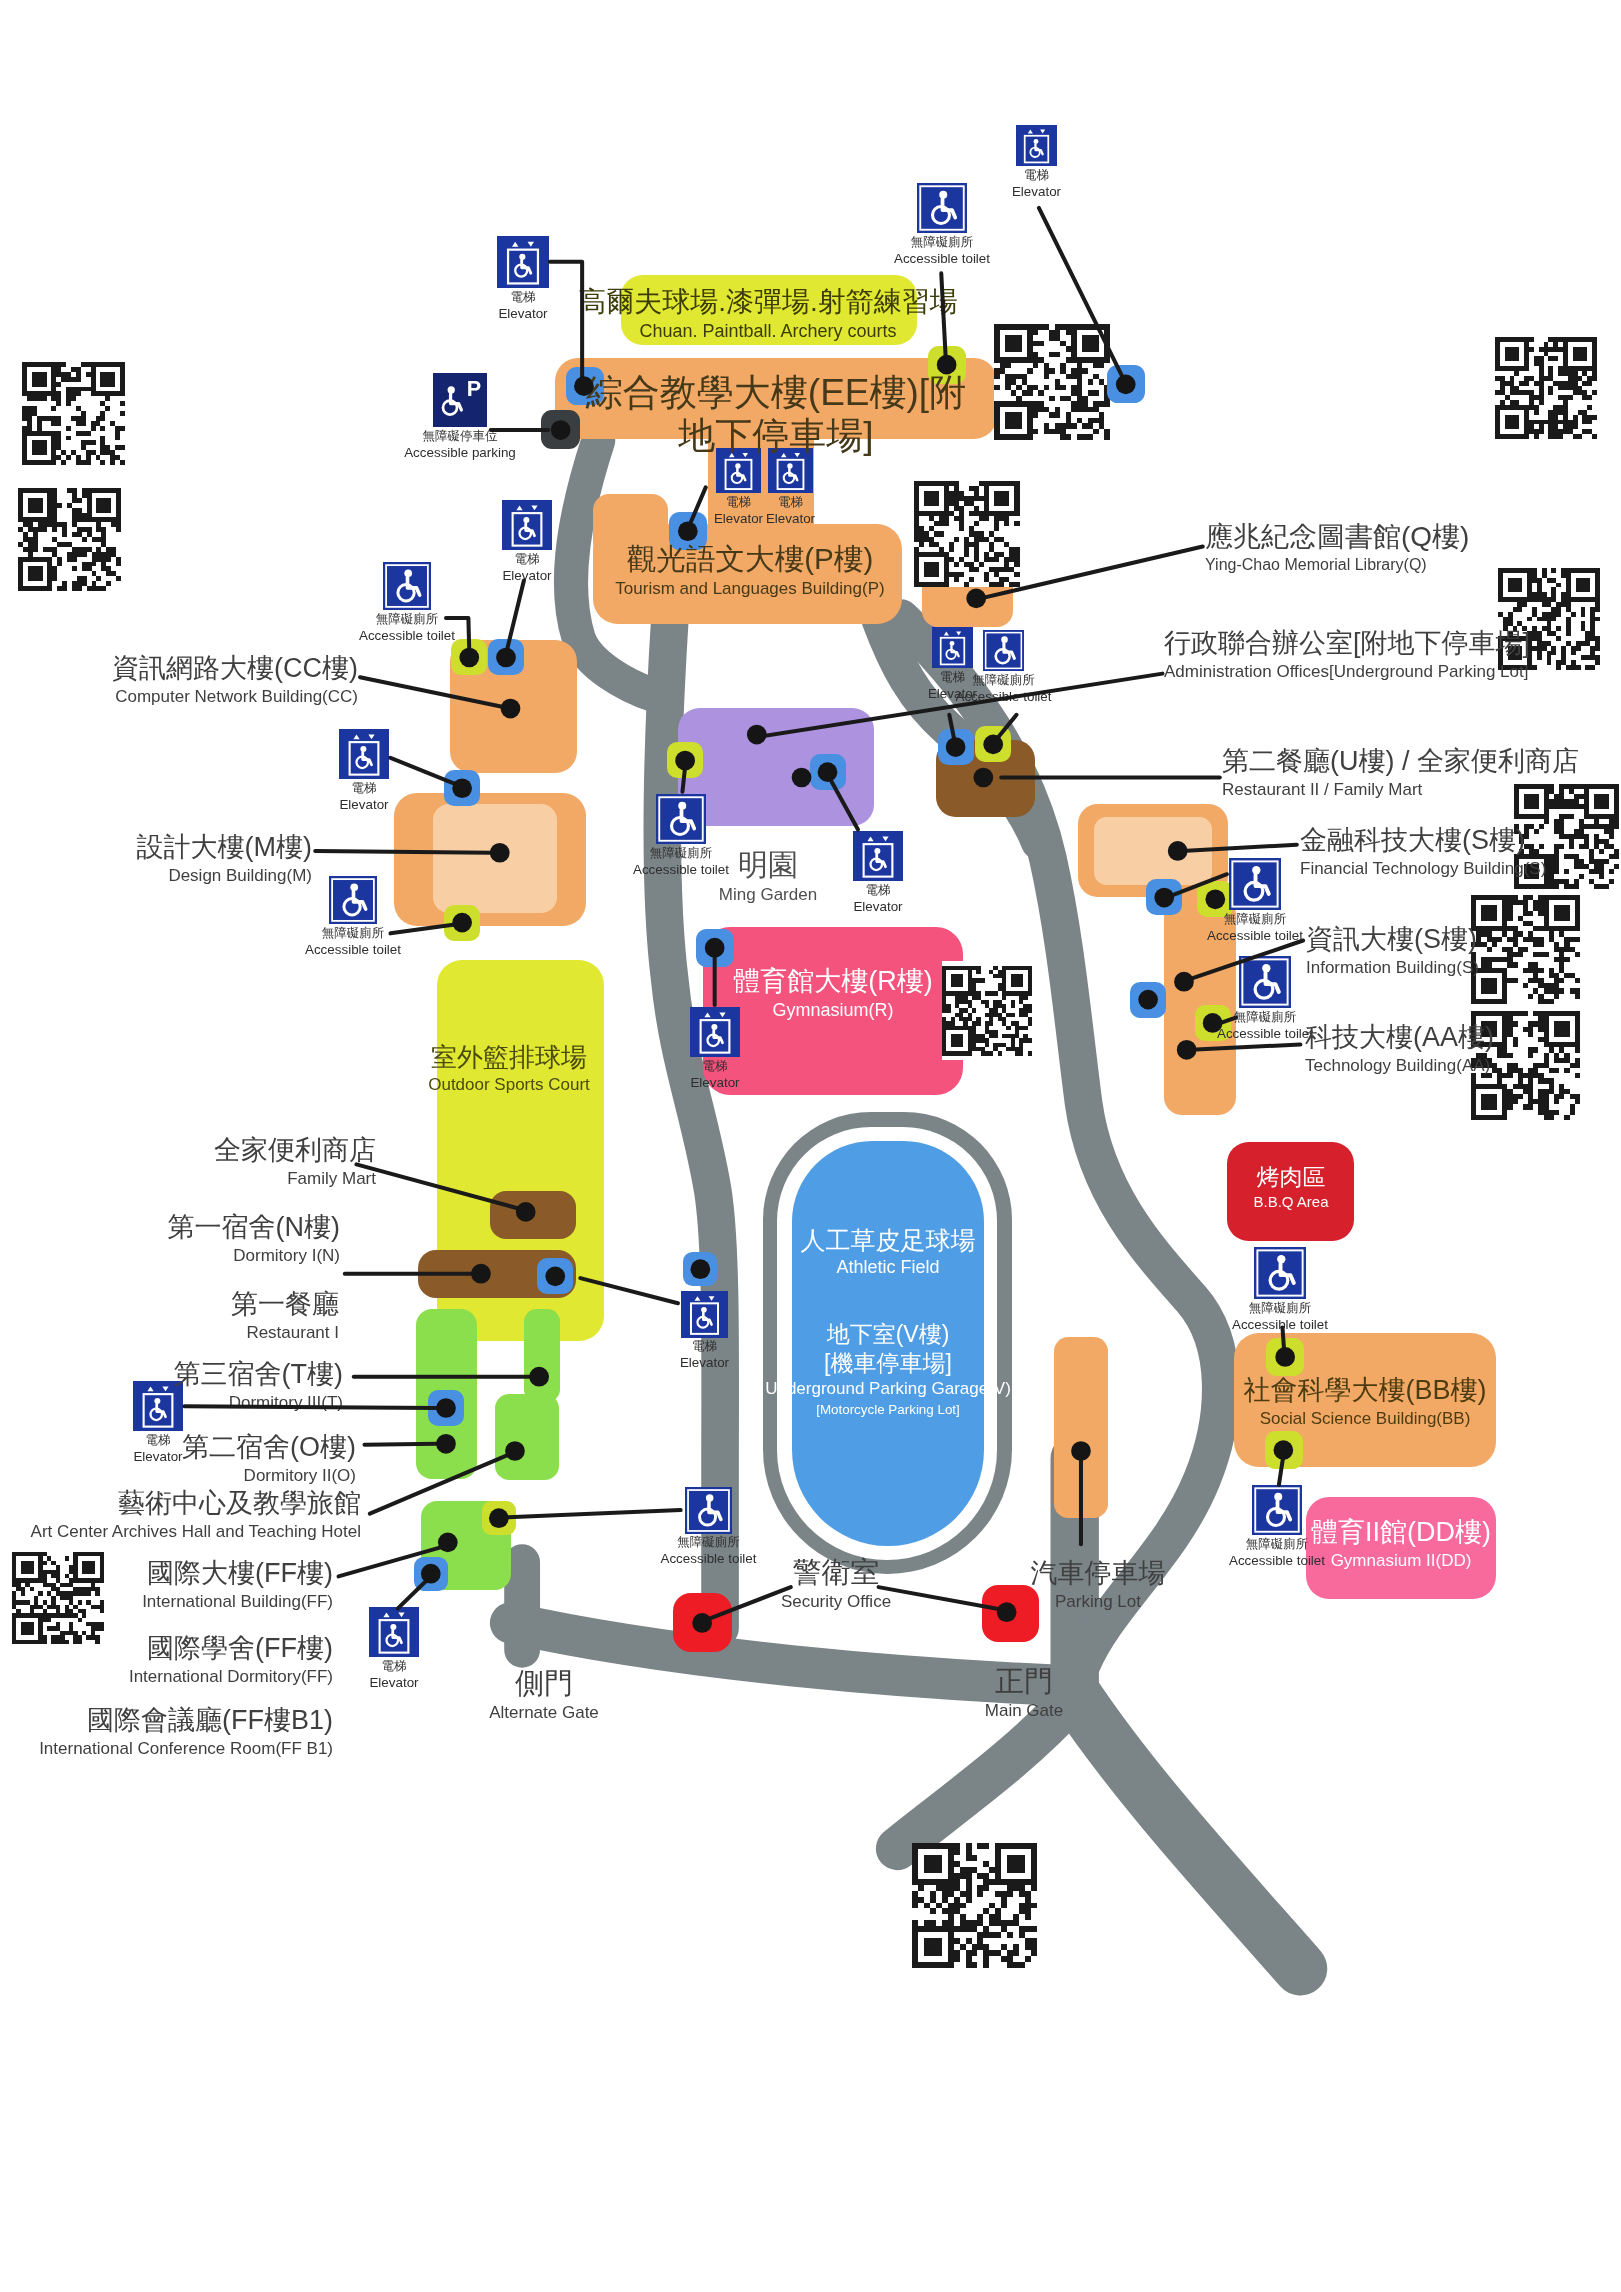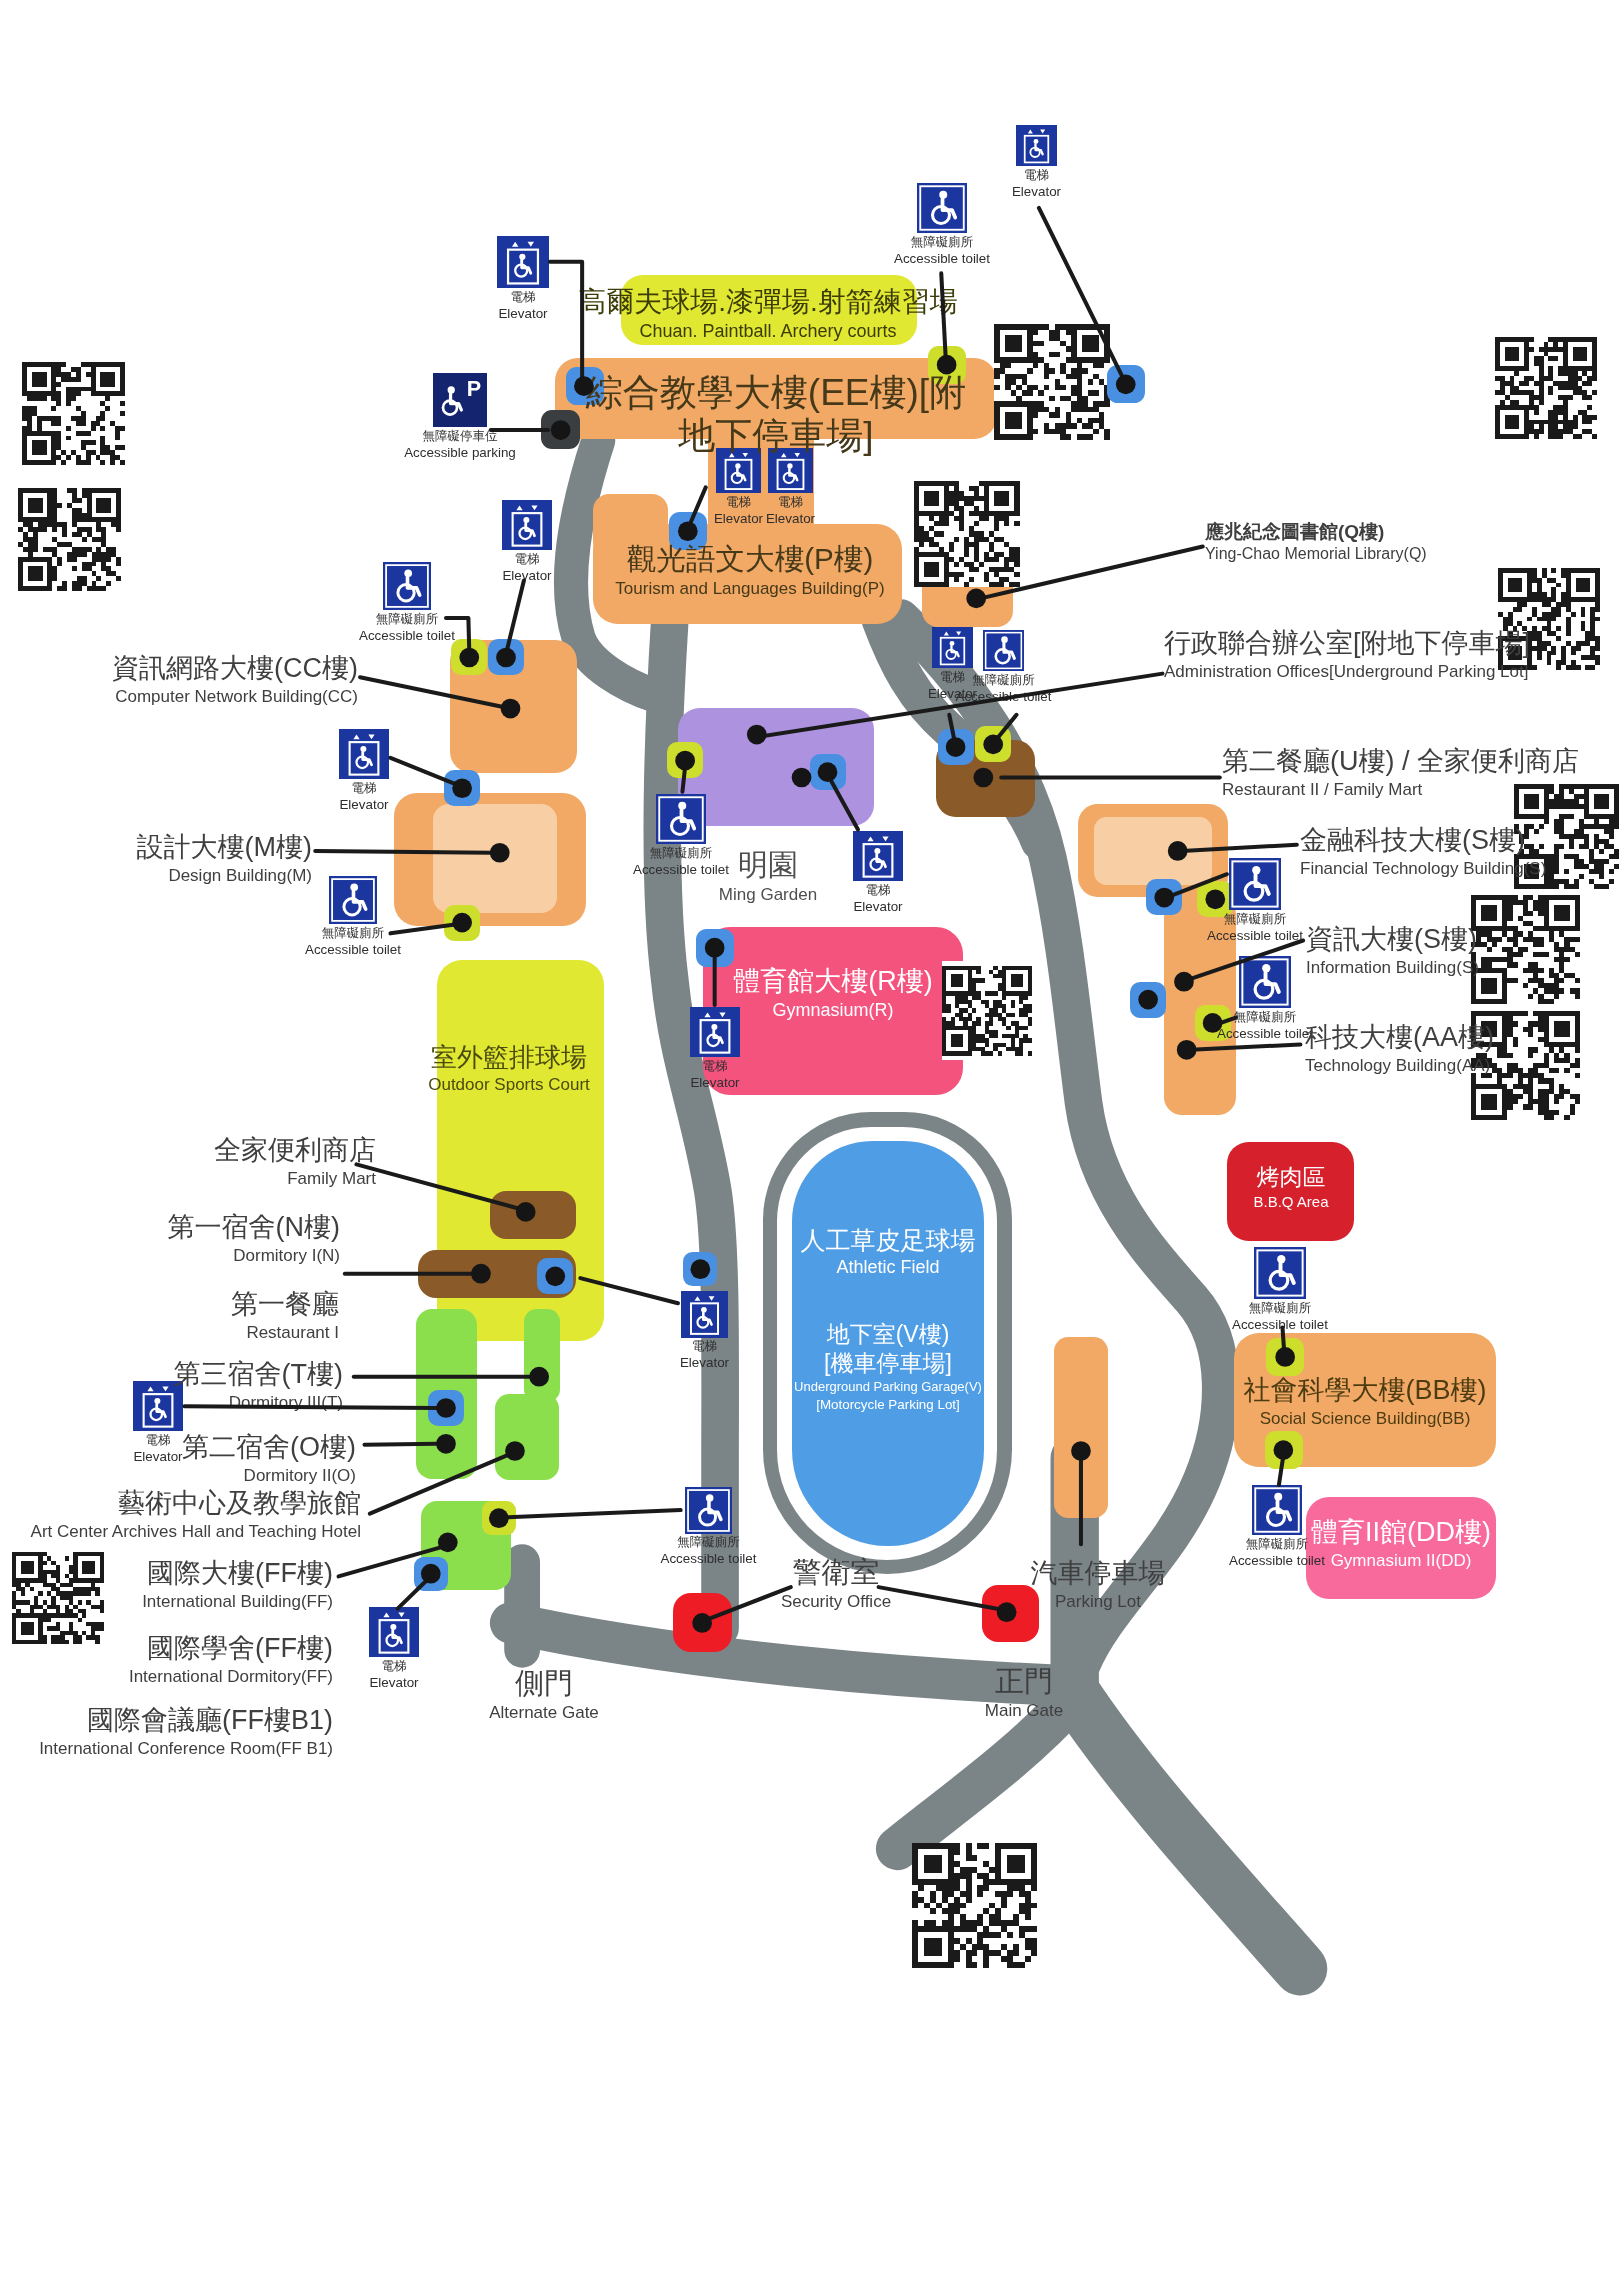--- a/index.html
+++ b/index.html
@@ -2147,21 +2147,21 @@
         <span style="font-size: 18px; margin-top: 2.7px;">Chuan. Paintball. Archery courts</span>
       </div>
       <div class="flabel" style="top: 369px; color: rgb(69, 57, 26); width: 412px; left: 570px; text-align: center;">
         <span style="font-size: 37px; margin-top: 2.7px;">綜合教學大樓(EE樓)[附地下停車場]</span>
       </div>
       <div class="flabel" style="top: 539px; color: rgb(69, 57, 26); width: 412px; left: 544px; text-align: center;">
         <span style="font-size: 29.6px; margin-top: 2.7px;">觀光語文大樓(P樓)</span>
         <span style="font-size: 17px; margin-top: 2.7px;">Tourism and Languages Building(P)</span>
       </div>
       <div class="flabel" style="top: 518px; color: rgb(63, 63, 63); width: 412px; left: 1205px; text-align: left;">
-        <span style="font-size: 19px; margin-top: 2.7px; font-weight: bold;">應兆紀念圖書館(Q樓)</span>
+        <span style="font-size: 28px; margin-top: 2.7px;">應兆紀念圖書館(Q樓)</span>
         <span style="font-size: 16px; margin-top: 2.7px;">Ying-Chao Memorial Library(Q)</span>
       </div>
       <div class="flabel" style="top: 625px; color: rgb(63, 63, 63); width: 412px; left: 1164px; text-align: left;">
         <span style="font-size: 27px; margin-top: 2.7px;">行政聯合辦公室[附地下停車場]</span>
         <span style="font-size: 17px; margin-top: 2.7px;">Administration Offices[Underground Parking Lot]</span>
       </div>
       <div class="flabel" style="top: 743px; color: rgb(63, 63, 63); width: 412px; left: 1222px; text-align: left;">
         <span style="font-size: 27px; margin-top: 2.7px;">第二餐廳(U樓) / 全家便利商店</span>
         <span style="font-size: 17px; margin-top: 2.7px;">Restaurant II / Family Mart</span>
       </div>
@@ -2197,21 +2197,21 @@
         <span style="font-size: 26px; margin-top: 2.7px;">室外籃排球場</span>
         <span style="font-size: 17px; margin-top: 2.7px;">Outdoor Sports Court</span>
       </div>
       <div class="flabel" style="top: 1223px; color: rgb(255, 255, 255); width: 412px; left: 682px; text-align: center;">
         <span style="font-size: 25px; margin-top: 2.7px;">人工草皮足球場</span>
         <span style="font-size: 18px; margin-top: 2.7px;">Athletic Field</span>
       </div>
       <div class="flabel" style="top: 1318px; color: rgb(255, 255, 255); width: 412px; left: 682px; text-align: center;">
         <span style="font-size: 23px; margin-top: 2.7px;">地下室(V樓)</span>
         <span style="font-size: 23px; margin-top: 2.7px;">[機車停車場]</span>
-        <span style="font-size: 13px; margin-top: 2.7px;">Underground Parking Garage(V)</span>
+        <span style="font-size: 17px; margin-top: 2.7px;">Underground Parking Garage(V)</span>
         <span style="font-size: 13.4px; margin-top: 2.7px;">[Motorcycle Parking Lot]</span>
       </div>
       <div class="flabel" style="top: 1132px; color: rgb(63, 63, 63); width: 412px; left: -36px; text-align: right;">
         <span style="font-size: 27px; margin-top: 2.7px;">全家便利商店</span>
         <span style="font-size: 17px; margin-top: 2.7px;">Family Mart</span>
       </div>
       <div class="flabel" style="top: 1209px; color: rgb(63, 63, 63); width: 412px; left: -72px; text-align: right;">
         <span style="font-size: 27px; margin-top: 2.7px;">第一宿舍(N樓)</span>
         <span style="font-size: 17px; margin-top: 2.7px;">Dormitory I(N)</span>
       </div>

